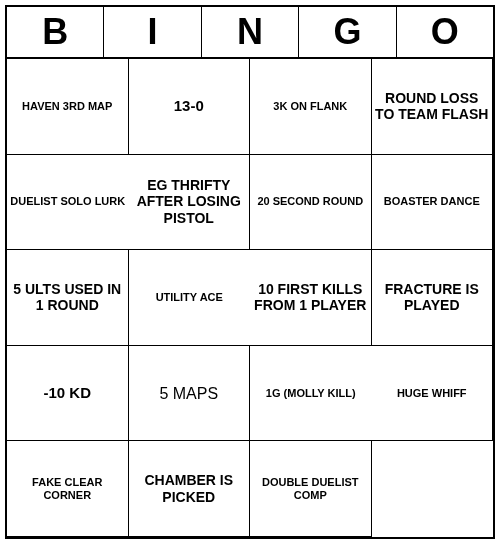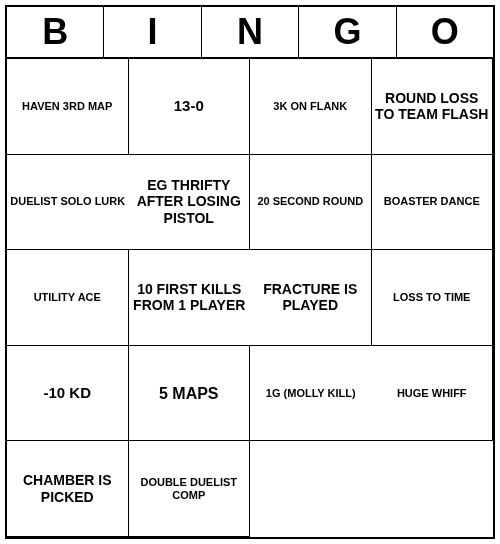--- a/index.html
+++ b/index.html
@@ -74,21 +74,21 @@
       border-bottom: none;
     }
 
     .bingo-cell.large-text {
       font-size: 15px;
       font-weight: bold;
     }
 
     .bingo-cell.medium-text {
       font-size: 16px;
-      font-weight: bold;
+      font-weight: normal;
     }
 
     .bingo-cell.small-text {
       font-size: 14px;
       font-weight: bold;
     }
   </style>
 </head>
 <body>
 
@@ -102,24 +102,25 @@
   </div>
   <div class="bingo-grid">
   <div class="bingo-cell">HAVEN 3RD MAP</div>
       <div class="bingo-cell large-text">13-0</div>
       <div class="bingo-cell">3K ON FLANK</div>
       <div class="bingo-cell small-text">ROUND LOSS TO TEAM FLASH</div>
       <div class="bingo-cell">DUELIST SOLO LURK</div>
       <div class="bingo-cell small-text">EG THRIFTY AFTER LOSING PISTOL</div>
       <div class="bingo-cell">20 SECOND ROUND</div>
       <div class="bingo-cell">BOASTER DANCE</div>
+      <div class="bingo-cell small-text">5 ULTS USED IN 1 ROUND</div>
       <div class="bingo-cell">UTILITY ACE</div>
       <div class="bingo-cell small-text">10 FIRST KILLS FROM 1 PLAYER</div>
       <div class="bingo-cell small-text">FRACTURE IS PLAYED</div>
-      <div class="bingo-cell">LOSS TO TIME</div>
       <div class="bingo-cell large-text">-10 KD</div>
       <div class="bingo-cell medium-text">5 MAPS</div>
       <div class="bingo-cell">1G (MOLLY KILL)</div>
       <div class="bingo-cell">HUGE WHIFF</div>
+      <div class="bingo-cell">FAKE CLEAR CORNER</div>
       <div class="bingo-cell small-text">CHAMBER IS PICKED</div>
       <div class="bingo-cell">DOUBLE DUELIST COMP</div>
     </div>
 </div>
 
 </body></html>

